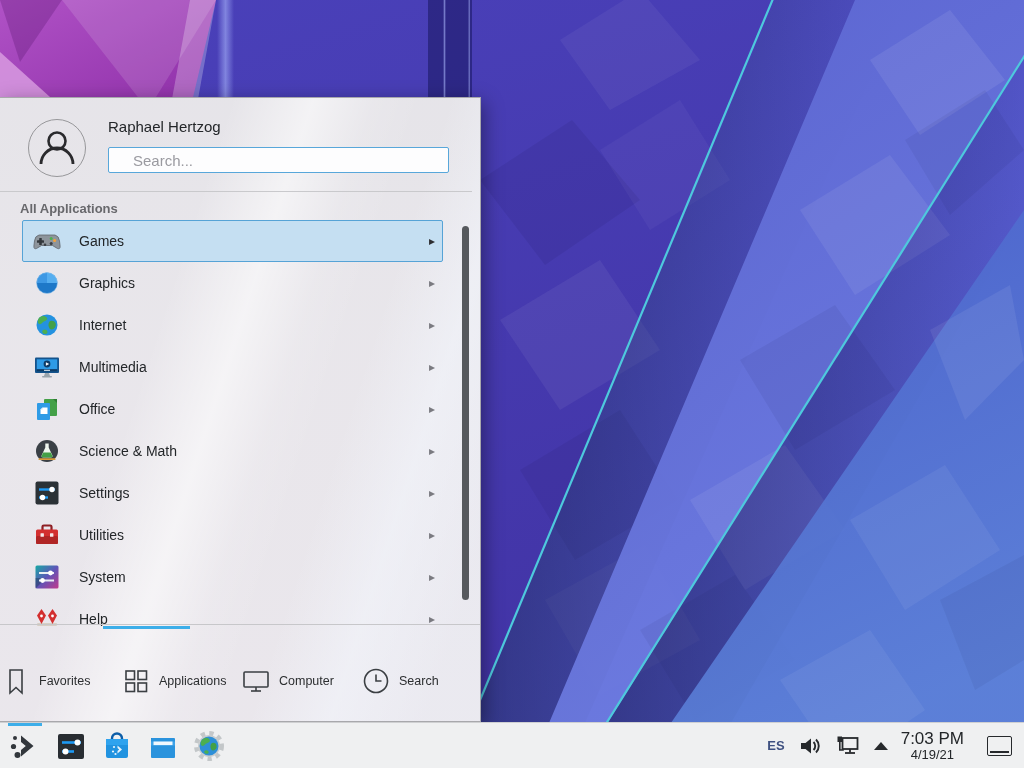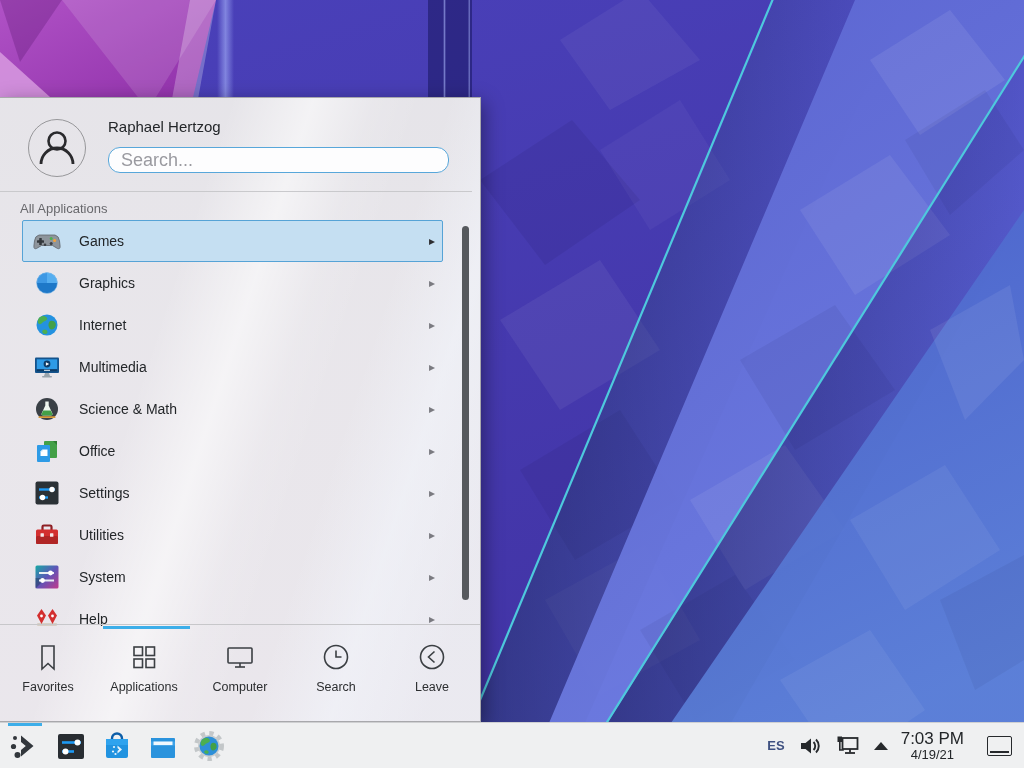--- a/index.html
+++ b/index.html
@@ -18,46 +18,46 @@
     background:
       linear-gradient(108deg, rgba(255,255,255,0) 34%, rgba(255,255,255,.55) 46%, rgba(255,255,255,.12) 55%, rgba(255,255,255,0) 62%),
       linear-gradient(108deg, rgba(255,255,255,0) 66%, rgba(244,248,255,.5) 78%, rgba(236,242,252,.25) 92%),
       linear-gradient(180deg, rgba(228,226,232,.55), rgba(235,228,238,.25) 40%, rgba(238,230,240,.35)); }
 
   .menu-header { position:absolute; top:0; left:0; right:8px; height:93px; }
   .avatar { position:absolute; left:28px; top:21px; width:58px; height:58px;
     border:1px solid #97979a; border-radius:50%; }
   .user-name { position:absolute; left:108px; top:20px; font-size:15px; color:#232629; }
   .search { position:absolute; left:108px; top:49px; width:341px; height:26px;
-    border:1px solid #58a7da; border-radius:12px; background:#fdfdfe;
-    font-family:"Liberation Sans",sans-serif; font-size:18px; color:#232629;
-    padding:0 12px; outline:none; }
+    border:1px solid #58a7da; border-radius:2px; background:#fdfdfe;
+    font-family:"Liberation Sans",sans-serif; font-size:15px; color:#232629;
+    padding:0 24px; outline:none; }
   .search::placeholder { color:#9a9aa0; }
   .header-sep { position:absolute; top:93px; left:0; right:0; height:1px; background:#c9c9cc; }
 
-  .section-label { position:absolute; top:103px; left:20px; font-size:13px; color:#68686c; }
+  .section-label { position:absolute; top:103px; left:20px; font-size:13px; color:#68686c;font-weight:bold; }
 
   .menu-list { position:absolute; top:122px; left:0; right:0; height:406px; overflow:hidden; }
   .menu-item { height:42px; margin:0 37px 0 22px; display:flex; align-items:center;
     border:1px solid transparent; border-radius:2px; }
   .menu-item.selected { background:#c5dff2; border-color:#56a3d6; }
   .mi-icon { width:28px; height:28px; margin-left:10px; flex:0 0 28px; }
   .mi-icon svg { display:block; }
   .mi-label { margin-left:18px; font-size:14px; color:#232629; }
   .mi-arrow { margin-left:auto; margin-right:7px; color:#7a7a80; font-size:12px; line-height:1; }
   .mi-arrow::after { content:"▸"; }
   .menu-item.selected .mi-arrow { color:#2d2d30; }
 
   .scroll-thumb { position:absolute; right:11px; top:128px; width:7px; height:374px;
     background:#56595d; border-radius:3.5px; }
 
   .menu-footer { position:absolute; bottom:0; left:0; right:0; height:97px;
     border-top:1px solid #c7c7ca; display:flex; }
   .tab-indicator { position:absolute; top:1px; left:103px; width:87px; height:3px; background:#3daee9; }
-  .tab { flex:1 1 0; display:flex; flex-direction:column; align-items:center;
+  .tab { flex:1 1 0; display:flex; align-items:center;
     padding-top:16px; gap:7px; }
   .tab svg { stroke:#3b3f43; fill:none; stroke-width:1.6; }
   .tab-label { font-size:12.5px; color:#2c2e30; }
 
   
   .taskbar { position:absolute; left:0; bottom:0; width:1024px; height:46px; z-index:6;
     background:#eff0f1; border-top:1px solid #cfd0d2;
     display:flex; align-items:center; padding:0 8px 0 4px; }
   .task-btn { position:relative; width:42px; height:45px; display:flex;
     align-items:center; justify-content:center; }
@@ -232,41 +232,41 @@
             <rect x="9" y="23" width="10" height="1.6" rx="0.8" fill="#9aa4ac"></rect>
           </svg>
         </span>
         <span class="mi-label">Multimedia</span>
         <span class="mi-arrow"></span>
       </div>
 
       <div class="menu-item">
         <span class="mi-icon">
           <svg width="28" height="28" viewBox="0 0 28 28">
-            <circle cx="14" cy="14" r="11" fill="#3a4046"></circle>
-            <path d="M12.3,6.5 h3.4 v4 l3.5,7.5 q1,2.5 -1.5,2.5 h-7.4 q-2.5,0 -1.5,-2.5 l3.5,-7.5 Z" fill="#eef6ee"></path>
-            <path d="M10.2,15.5 h7.6 l1.4,3 q0.8,2 -1.2,2 h-8 q-2,0 -1.2,-2 Z" fill="#43a047"></path>
-            <rect x="5.5" y="21.3" width="17" height="1.8" rx="0.9" fill="#d79b3a"></rect>
-          </svg>
-        </span>
-        <span class="mi-label">Science &amp; Math</span>
-        <span class="mi-arrow"></span>
-      </div>
-
-      <div class="menu-item">
-        <span class="mi-icon">
-          <svg width="28" height="28" viewBox="0 0 28 28">
             <rect x="11" y="4" width="13" height="17" rx="1" fill="#43a047"></rect>
             <path d="M24,4 l-4,0 l4,4 Z" fill="#2e7d32"></path>
             <rect x="4" y="8" width="13" height="17" rx="1" fill="#2e9be6"></rect>
             <path d="M9.5,12.5 h5 v6.5 h-7 v-4.5 Z" fill="#ffffff"></path>
             <path d="M7.5,14.5 l2,-2 v2 Z" fill="#bfe0f5"></path>
           </svg>
         </span>
         <span class="mi-label">Office</span>
+        <span class="mi-arrow"></span>
+      </div>
+
+      <div class="menu-item">
+        <span class="mi-icon">
+          <svg width="28" height="28" viewBox="0 0 28 28">
+            <circle cx="14" cy="14" r="11" fill="#3a4046"></circle>
+            <path d="M12.3,6.5 h3.4 v4 l3.5,7.5 q1,2.5 -1.5,2.5 h-7.4 q-2.5,0 -1.5,-2.5 l3.5,-7.5 Z" fill="#eef6ee"></path>
+            <path d="M10.2,15.5 h7.6 l1.4,3 q0.8,2 -1.2,2 h-8 q-2,0 -1.2,-2 Z" fill="#43a047"></path>
+            <rect x="5.5" y="21.3" width="17" height="1.8" rx="0.9" fill="#d79b3a"></rect>
+          </svg>
+        </span>
+        <span class="mi-label">Science &amp; Math</span>
         <span class="mi-arrow"></span>
       </div>
 
       <div class="menu-item">
         <span class="mi-icon">
           <svg width="28" height="28" viewBox="0 0 28 28">
             <rect x="2.5" y="2.5" width="23" height="23" rx="2" fill="#2b3136"></rect>
             <line x1="6" y1="10.5" x2="22" y2="10.5" stroke="#1d99f3" stroke-width="2.4"></line>
             <circle cx="19" cy="10.5" r="2.7" fill="#ffffff"></circle>
             <line x1="6" y1="18.5" x2="15" y2="18.5" stroke="#1d99f3" stroke-width="2.4"></line>
@@ -360,27 +360,20 @@
       </div>
 
       <div class="tab">
         <svg width="32" height="32" viewBox="0 0 32 32">
           <circle cx="16" cy="16" r="11.5"></circle>
           <polyline points="16,9.5 16,16 21.5,16"></polyline>
         </svg>
         <span class="tab-label">Search</span>
       </div>
 
-      <div class="tab">
-        <svg width="32" height="32" viewBox="0 0 32 32">
-          <circle cx="16" cy="16" r="11.5"></circle>
-          <polyline points="18.5,10.5 12.5,16 18.5,21.5"></polyline>
-        </svg>
-        <span class="tab-label">Leave</span>
-      </div>
     </div>
   </div>
 
   <div class="taskbar">
 
     <div class="task-btn">
       <div class="launcher-indicator"></div>
       <svg width="32" height="32" viewBox="0 0 32 32">
         <circle cx="6" cy="8" r="2" fill="#32373c"></circle>
         <circle cx="4.5" cy="16.5" r="2.6" fill="#32373c"></circle>

